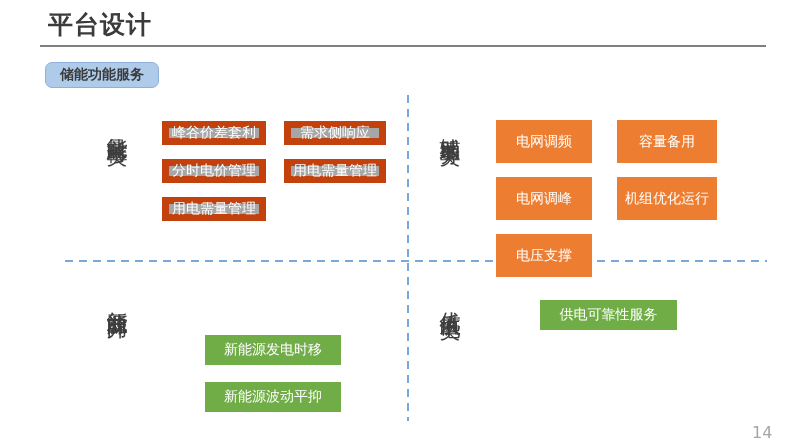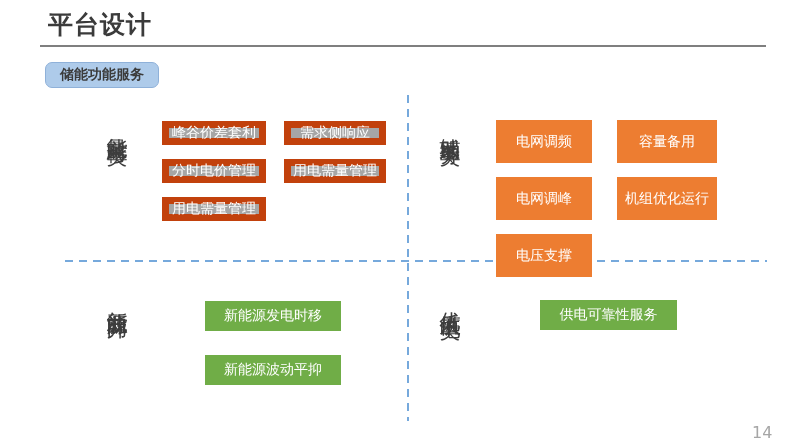--- a/index.html
+++ b/index.html
@@ -80,21 +80,21 @@
     align-items: center;
     justify-content: center;
     color: #ffffff;
     font-size: 14px;
     white-space: nowrap;
   }
   .btn.gray   { background: #a6a6a6; border: 7px solid #c2410c; height: 24px; }
   .btn.orange { background: #ed7d31; height: 43px; }
   .btn.green  { background: #70ad47; height: 30px; }
   .gap14 { gap: 14px; }
-  .gap17 { gap: 24px; }
+  .gap17 { gap: 17px; margin-top: 34px; }
   .gap18 { gap: 18px; }
   .page-num {
     position: absolute;
     left: 752px;
     top: 423px;
     font-size: 16px;
     color: #a6a6a6;
   }
 </style>
 </head>

